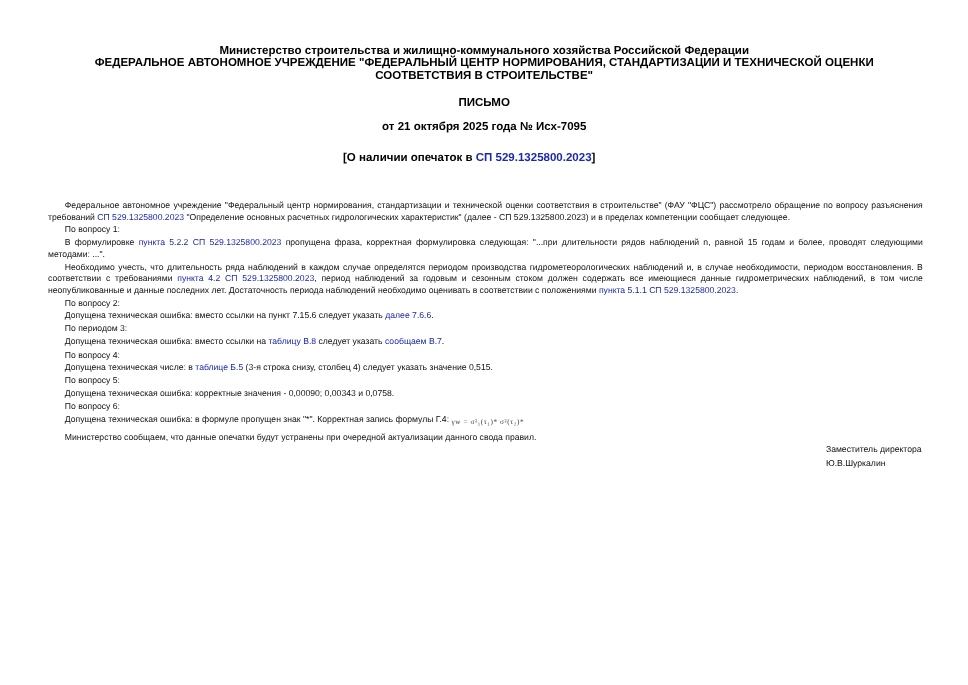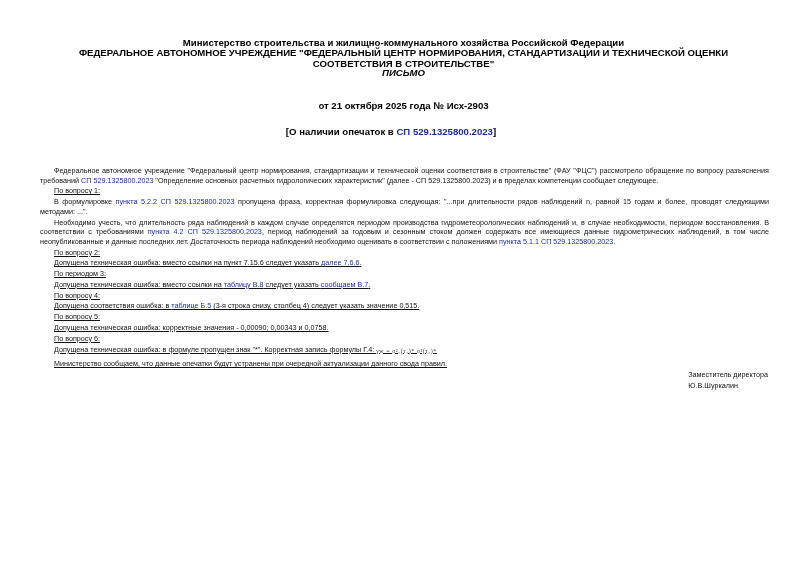--- a/index.html
+++ b/index.html
@@ -4,58 +4,58 @@
   <style>
     html, body { margin: 0; padding: 0; background: #ffffff; }
     body {
       width: 807px; height: 571px; overflow: hidden; position: relative;
       font-family: "Liberation Sans", sans-serif; color: #000;
     }
     .page { position: absolute; left: 0; top: 0; width: 807px; height: 571px; }
     .hdr { text-align: center; font-weight: bold; font-size: 9.6px; line-height: 11px; }
     .ministry { position: absolute; top: 37px; left: 0; width: 807px; text-align: center; }
     .org { position: absolute; top: 47px; left: 56px; width: 695px; }
-    .doctype { position: absolute; top: 67px; left: 0; width: 807px; font-style: italic; }
+    .doctype { position: absolute; top: 80px; left: 0; width: 807px; }
     .docdate { position: absolute; top: 100px; left: 0; width: 807px; }
     .doctitle { position: absolute; top: 126px; left: 0; width: 782px; }
     a.lnk { color: #1c2aa8; text-decoration: none; }
     .body { position: absolute; left: 40px; top: 166px; width: 729px; font-size: 7.2px; line-height: 9.6px; color: #111; }
     .body p { margin: 0; }
     .p-indent { text-indent: 14px; text-align: justify; }
-    .p-lead { padding-left: 14px; text-decoration: underline; }
+    .p-lead { padding-left: 14px; }
     .gap { margin-top: 1.2px !important; }
     .formula { font-family: "Liberation Serif", serif; font-size: 6px; letter-spacing: 0.5px; color: #333; vertical-align: -1px; }
     .sign { position: absolute; right: 39px; top: 369px; font-size: 7.2px; line-height: 11px; color: #111; }
   </style>
 </head>
 <body>
 
 <div class="page">
   <div class="hdr ministry">Министерство строительства и жилищно-коммунального хозяйства Российской Федерации</div>
   <div class="hdr org">ФЕДЕРАЛЬНОЕ АВТОНОМНОЕ УЧРЕЖДЕНИЕ "ФЕДЕРАЛЬНЫЙ ЦЕНТР НОРМИРОВАНИЯ, СТАНДАРТИЗАЦИИ И ТЕХНИЧЕСКОЙ ОЦЕНКИ СООТВЕТСТВИЯ В СТРОИТЕЛЬСТВЕ"</div>
   <div class="hdr doctype">ПИСЬМО</div>
-  <div class="hdr docdate">от 21 октября 2025 года № Исх-2903</div>
+  <div class="hdr docdate">от 21 октября 2025 года № Исх-7095</div>
   <div class="hdr doctitle"><span>[О наличии опечаток в </span><a class="lnk" href="#">СП 529.1325800.2023</a><span>]</span></div>
 
   <div class="body">
     <p class="p-indent"><span>Федеральное автономное учреждение "Федеральный центр нормирования, стандартизации и технической оценки соответствия в строительстве" (ФАУ "ФЦС") рассмотрело обращение по вопросу разъяснения требований </span><a class="lnk" href="#">СП 529.1325800.2023</a><span> "Определение основных расчетных гидрологических характеристик" (далее - СП 529.1325800.2023) и в пределах компетенции сообщает следующее.</span></p>
 
     <p class="p-lead gap">По вопросу 1:</p>
     <p class="p-indent gap"><span>В формулировке </span><a class="lnk" href="#">пункта 5.2.2 СП 529.1325800.2023</a><span> пропущена фраза, корректная формулировка следующая: "...при длительности рядов наблюдений n, равной 15 годам и более, проводят следующими методами: ...".</span></p>
 
     <p class="p-indent gap"><span>Необходимо учесть, что длительность ряда наблюдений в каждом случае определятся периодом производства гидрометеорологических наблюдений и, в случае необходимости, периодом восстановления. В соответствии с требованиями </span><a class="lnk" href="#">пункта 4.2 СП 529.1325800.2023</a><span>, период наблюдений за годовым и сезонным стоком должен содержать все имеющиеся данные гидрометрических наблюдений, в том числе неопубликованные и данные последних лет. Достаточность периода наблюдений необходимо оценивать в соответствии с положениями </span><a class="lnk" href="#">пункта 5.1.1 СП 529.1325800.2023</a><span>.</span></p>
 
     <p class="p-lead gap">По вопросу 2:</p>
     <p class="p-lead gap"><span>Допущена техническая ошибка: вместо ссылки на пункт 7.15.6 следует указать </span><a class="lnk" href="#">далее 7.6.6</a><span>.</span></p>
 
     <p class="p-lead gap">По периодом 3:</p>
     <p class="p-lead gap"><span>Допущена техническая ошибка: вместо ссылки на </span><a class="lnk" href="#">таблицу В.8</a><span> следует указать </span><a class="lnk" href="#">сообщаем В.7</a><span>.</span></p>
 
     <p class="p-lead gap">По вопросу 4:</p>
-    <p class="p-lead gap"><span>Допущена соответствия ошибка: в </span><a class="lnk" href="#">таблице Б.5</a><span> (3-я строка снизу, столбец 4) следует указать значение 0,515.</span></p>
+    <p class="p-lead gap"><span>Допущена техническая числе: в </span><a class="lnk" href="#">таблице Б.5</a><span> (3-я строка снизу, столбец 4) следует указать значение 0,515.</span></p>
 
     <p class="p-lead gap">По вопросу 5:</p>
     <p class="p-lead gap">Допущена техническая ошибка: корректные значения - 0,00090; 0,00343 и 0,0758.</p>
 
     <p class="p-lead gap">По вопросу 6:</p>
     <p class="p-lead gap"><span>Допущена техническая ошибка: в формуле пропущен знак "*". Корректная запись формулы Г.4: </span><span class="formula">γw = σ²₁(τ₁)* σ²(τ₂)*</span></p>
 
     <p class="p-lead gap" style="margin-top:3px !important">Министерство сообщаем, что данные опечатки будут устранены при очередной актуализации данного свода правил.</p>
   </div>
 

